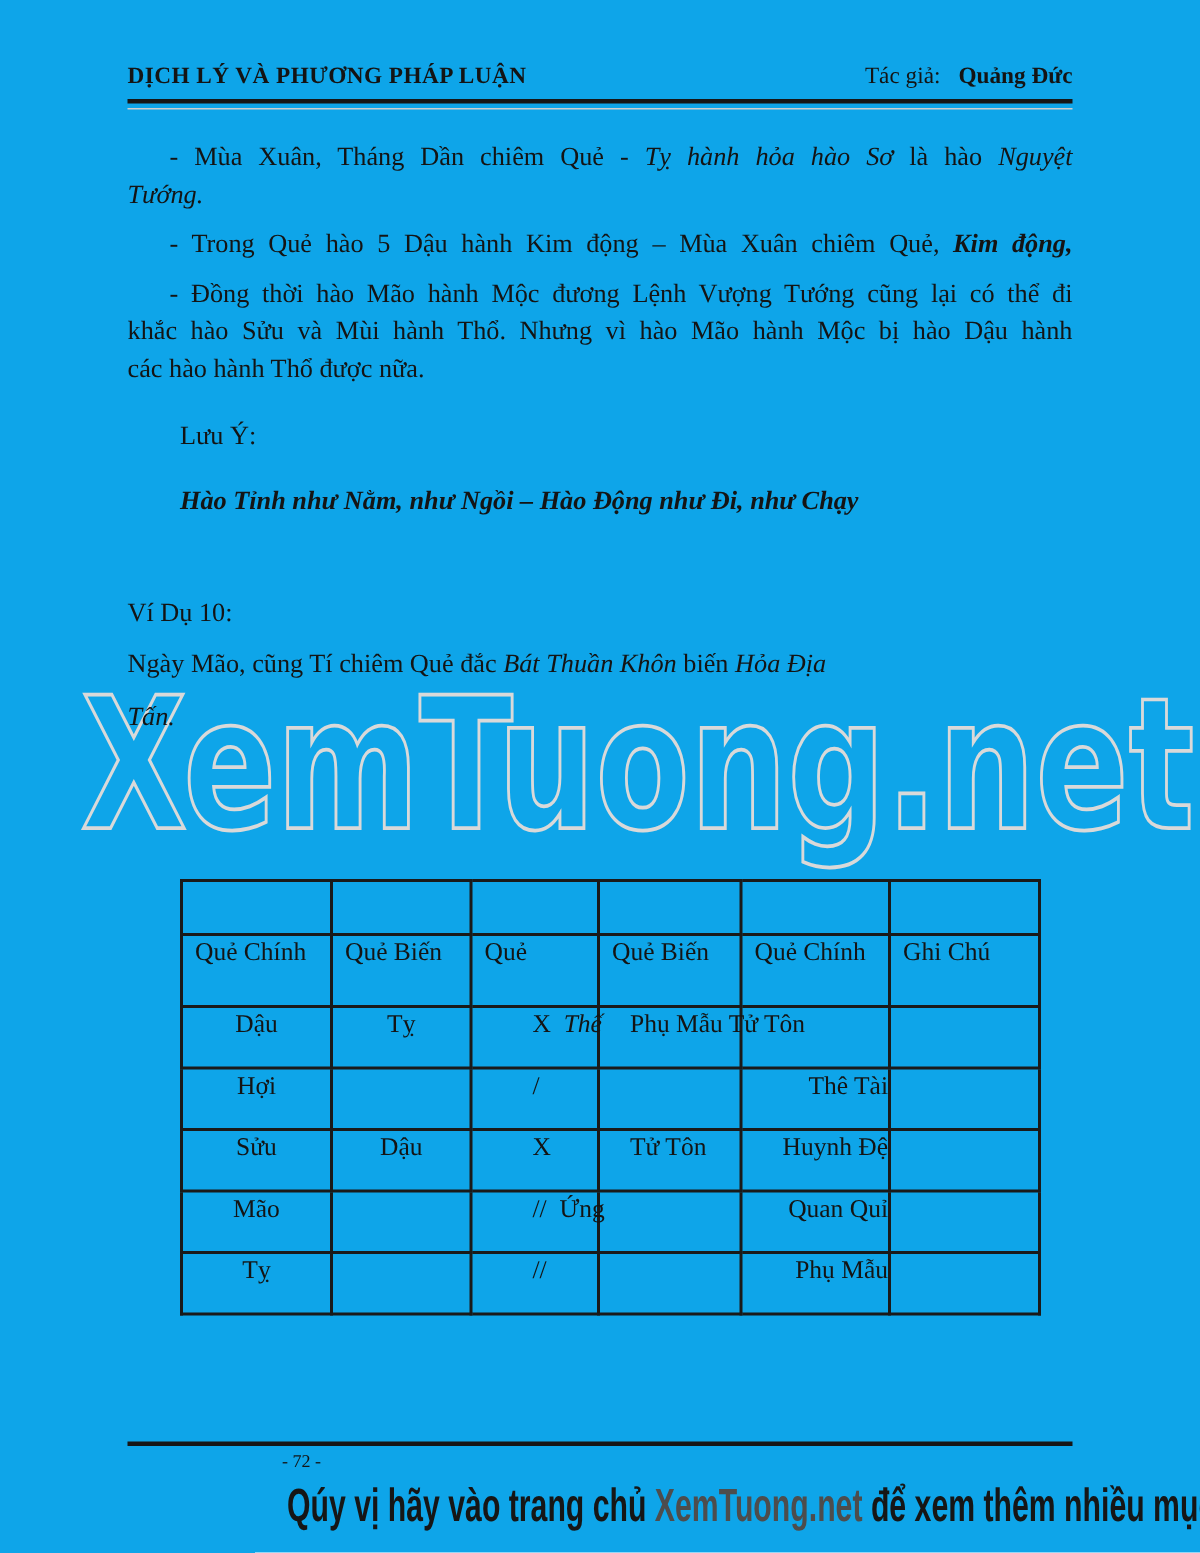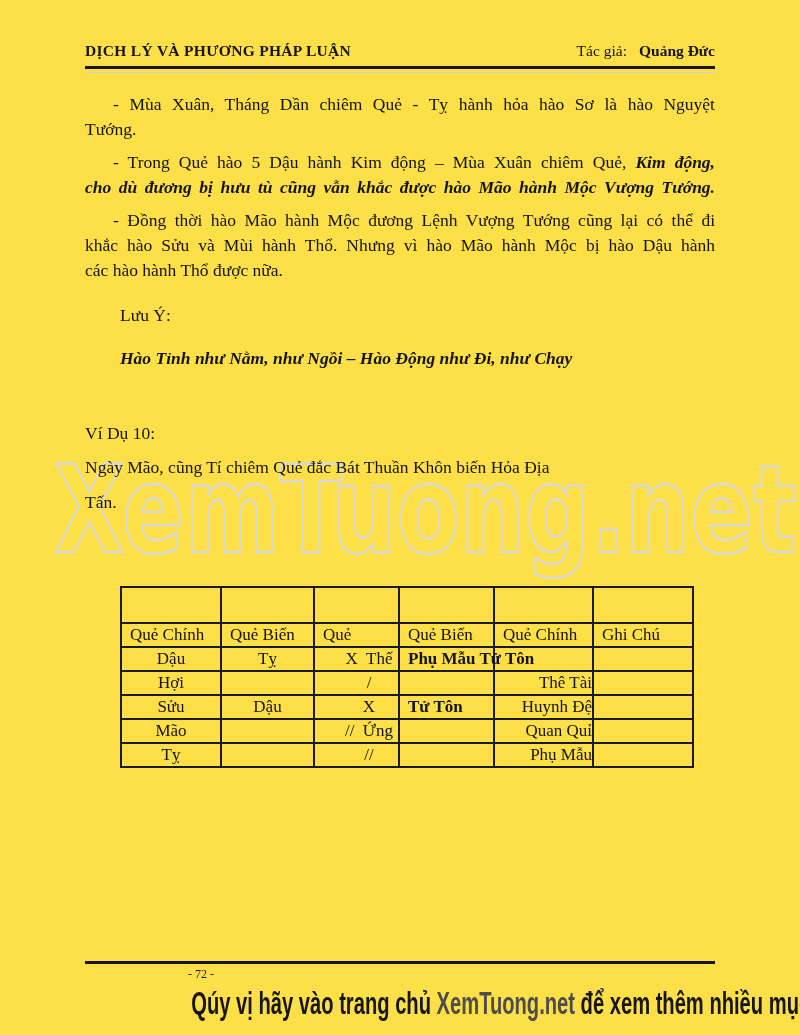--- a/index.html
+++ b/index.html
@@ -4,21 +4,21 @@
 <style>
   :root{
     --text:#141414;
     --table-border:#1a1a1a;
     --wm-stroke:#d9d9d9;
     --brand:#4d4d4d;
   }
   *{margin:0;padding:0;box-sizing:border-box;}
   html,body{background:#ffffff;}
   .page{
-    position:relative;width:800px;height:1035px;background:#fde047;overflow:hidden;
+    position:relative;width:800px;height:1035px;background:#0ea5e9;overflow:hidden;
     font-family:"Liberation Serif",serif;color:var(--text);
   }
   
   .page-header{
     position:absolute;left:85px;right:85px;top:42px;
     display:flex;justify-content:space-between;align-items:flex-end;
     padding-bottom:6px;border-bottom:3px solid #161616;
     font-size:15.5px;
   }
   .page-header::after{
@@ -39,45 +39,45 @@
   .content{
     position:absolute;left:85px;top:80px;width:630px;z-index:1;
     font-size:17.5px;line-height:25px;
   }
   .para{margin-top:8px;}
   .para:first-child{margin-top:12px;}
   .line{text-align:justify;text-align-last:left;}
   .line.just{text-align-last:justify;}
   .line.indent{text-indent:28px;}
   .s-r{font-style:normal;font-weight:normal;}
-  .s-i{}
+  .s-i{font-style:italic;}
   .s-b{font-weight:bold;}
   .s-bi{font-weight:bold;font-style:italic;}
   .note-label{margin-top:20px;text-indent:35px;}
   .note-line{margin-top:18px;text-indent:35px;font-weight:bold;font-style:italic;}
   .example-title{margin-top:50px;}
   .ex-line{line-height:35px;}
   .ex-lines{margin-top:4px;}
   
   .hex-table{
     position:absolute;left:120px;top:586px;z-index:1;
     border-collapse:collapse;table-layout:fixed;width:572px;
     font-size:17px;line-height:20px;
   }
   .hex-table td{
     border:2px solid var(--table-border);
     vertical-align:top;padding:1px 0 0 0;overflow:visible;
   }
   .hex-table tr.r-empty td{height:36px;}
-  .hex-table tr.r-head td{height:24px;text-align:left;padding-left:8px;}
-  .hex-table tr.r-data td{height:24px;}
+  .hex-table tr.r-head td{height:48px;text-align:left;padding-left:8px;}
+  .hex-table tr.r-data td{height:41px;}
   .hex-table td.c0{text-align:center;}
   .hex-table td.c1{text-align:center;}
-  .hex-table td.c2{text-align:center;padding-left:25px;white-space:pre;}
-  .hex-table td.c3{text-align:left;padding-left:8px;white-space:nowrap;font-weight:bold;}
+  .hex-table td.c2{text-align:left;padding-left:40px;white-space:pre;}
+  .hex-table td.c3{text-align:left;padding-left:20px;white-space:nowrap;}
   .hex-table td.c4{text-align:right;padding-left:8px;}
   .hex-table tr.r-outside td{
     border:none;height:24px;padding-top:3px;
   }
   
   .footer-rule{
     position:absolute;left:85px;right:85px;top:961px;
     border-top:3px solid #161616;z-index:1;
   }
   .page-number{
@@ -106,21 +106,20 @@
   <div class="watermark">XemTuong.net</div>
 
   <div class="content">
     <div id="paragraphs">
         <div class="para">
           <div class="line just indent"><span class="s-r">- Mùa Xuân, Tháng Dần chiêm Quẻ - </span><span class="s-i">Tỵ hành hỏa hào Sơ</span><span class="s-r"> là hào </span><span class="s-i">Nguyệt</span></div>
           <div class="line"><span class="s-i">Tướng.</span></div>
         </div>
         <div class="para">
           <div class="line just indent"><span class="s-r">- Trong Quẻ hào 5  Dậu hành Kim động – Mùa Xuân chiêm Quẻ, </span><span class="s-bi">Kim động,</span></div>
-          <div class="line just"><span class="s-bi">cho dù đương bị hưu tù cũng vẫn khắc được hào Mão hành Mộc Vượng Tướng.</span></div>
         </div>
         <div class="para">
           <div class="line just indent"><span class="s-r">- Đồng thời hào Mão hành Mộc đương Lệnh Vượng Tướng cũng lại có thể đi</span></div>
           <div class="line just"><span class="s-r">khắc hào Sửu và Mùi hành Thổ. Nhưng vì hào Mão hành Mộc bị hào Dậu hành</span></div>
           <div class="line"><span class="s-r">các hào hành Thổ được nữa.</span></div>
         </div>
       </div>
     <div class="note-label">Lưu Ý:</div>
     <div class="note-line">Hào Tỉnh như Nằm, như Ngồi – Hào Động như Đi, như Chạy</div>
     <div class="example-title">Ví Dụ 10:</div>

